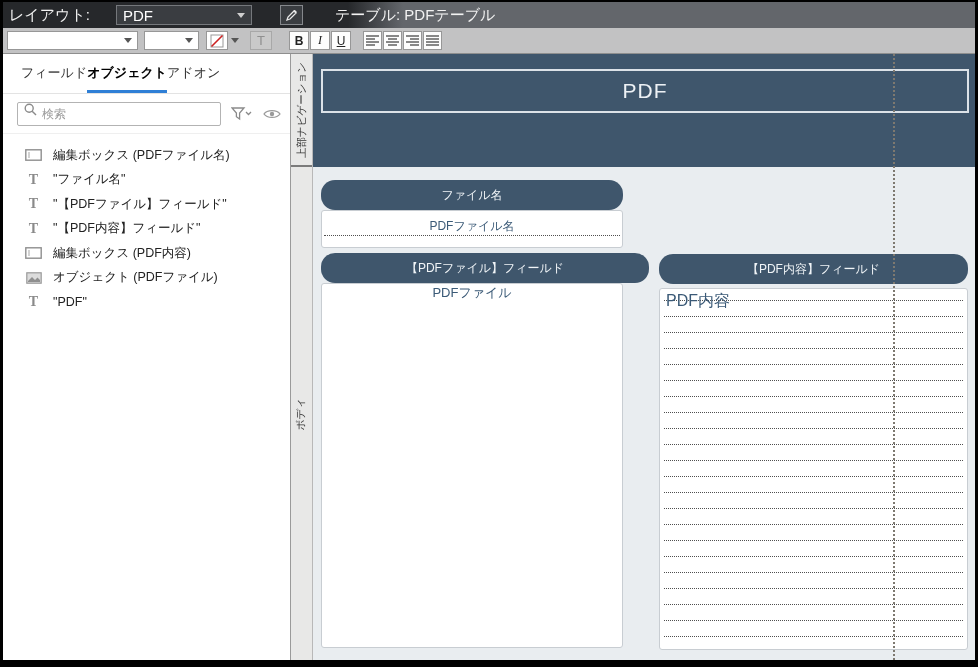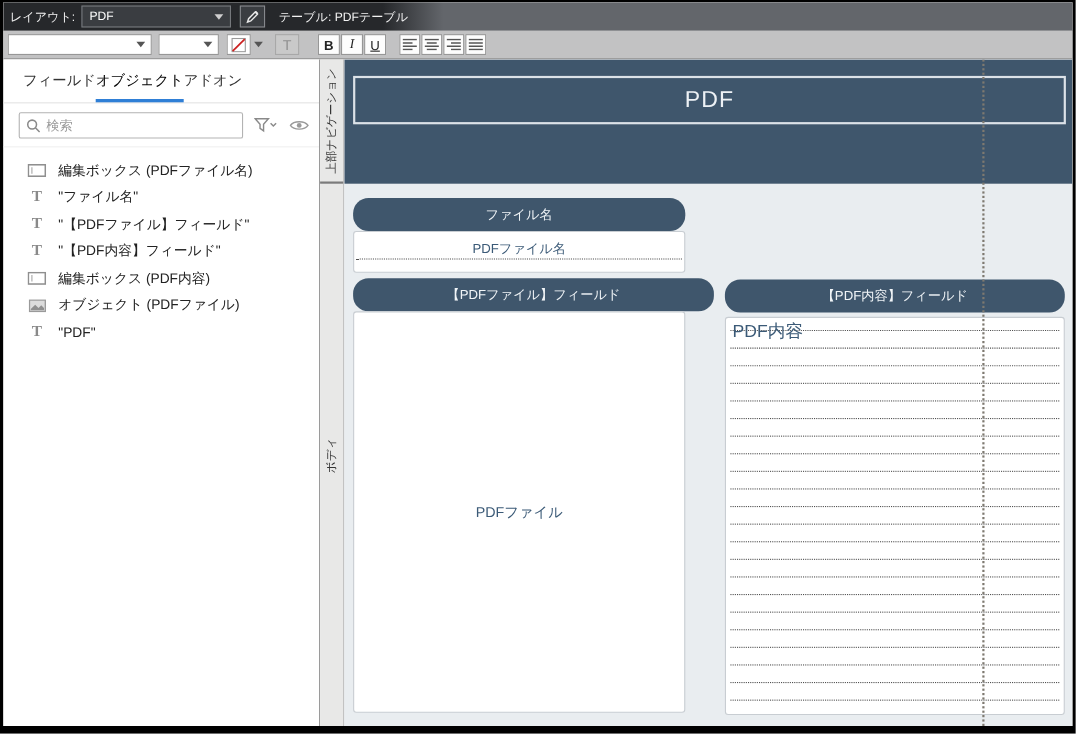--- a/index.html
+++ b/index.html
@@ -11,21 +11,21 @@
     border:2px solid #000; border-left-width:3px; border-right-width:3px; border-bottom-width:7px;
     background:#fff; overflow:hidden;
     display:flex; flex-direction:column;
   }
 
   
   .layout-bar {
     height:26px; flex:0 0 26px;
     background:linear-gradient(90deg,#26282b 0px,#26282b 345px,#63666b 400px,#63666b 100%);
     display:flex; align-items:center; padding-left:6px;
-    color:#f2f2f2; font-size:11px;
+    color:#f2f2f2; font-size:15px;gap:20px;
   }
   .lb-select {
     margin-left:6px; width:136px; height:20px; background:#3a3d41;
     border:1px solid #75787c; display:flex; align-items:center;
     padding:0 6px; color:#fff; cursor:default;
   }
   .lb-select .grow { flex:1; }
   .caret-down { width:0; height:0; border-left:4px solid transparent; border-right:4px solid transparent; border-top:5px solid #cfcfcf; }
   .lb-pencil {
     margin-left:8px; width:23px; height:20px; background:#3a3d41;
@@ -59,25 +59,25 @@
   .fb-align-group { display:flex; margin-left:11px; }
   .fb-align { width:19px; }
 
   
   .main { flex:1; display:flex; min-height:0; }
 
   
   .sidebar { width:288px; flex:0 0 288px; background:#fff; border-right:1px solid #9a9a9a; display:flex; flex-direction:column; }
   .tabs { display:flex; padding:10px 0 0 18px; border-bottom:1px solid #e3e3e3; }
   .tab { font-size:13px; color:#333; padding-bottom:8px; border-bottom:3px solid transparent; cursor:default; }
-  .tab.active { color:#000; font-weight:normal; border-bottom-color:#2f7fd6; }
+  .tab.active { color:#000; font-weight:bold; border-bottom-color:#2f7fd6; }
   .search-row { display:flex; align-items:center; padding:8px 14px 7px 14px; border-bottom:1px solid #efefef; }
   .search-box {
     flex:0 0 204px; height:24px; border:1px solid #b3b3b3; border-radius:2px;
-    display:flex; align-items:center; padding:0 6px; background:#fff;
+    display:flex; padding:0 6px; background:#fff;
   }
   .search-box input { border:none; outline:none; flex:1; font-size:12px; margin-left:5px; color:#333; min-width:0; font-family:inherit; }
   .search-box input::placeholder { color:#9a9a9a; }
   .icon-btn { margin-left:10px; display:flex; align-items:center; }
   .obj-list { padding-top:9px; }
   .obj-row { height:24.5px; display:flex; align-items:center; padding-left:21px; }
   .obj-ico { width:19px; display:flex; justify-content:center; margin-right:10px; flex:0 0 19px; }
   .obj-label { font-size:12.5px; color:#222; white-space:nowrap; }
   .t-glyph { font-size:14px; color:#8a8a8a; font-weight:bold; font-family:"Liberation Serif", serif; line-height:1; }
 
@@ -100,21 +100,21 @@
     position:absolute; height:30px; background:#3f566c; border-radius:14px;
     display:flex; align-items:center; justify-content:center;
     color:#f0f4f7; font-size:12px;
   }
   .white-box { position:absolute; background:#fff; border:1px solid #c8cdd2; border-radius:3px; }
   .hdr-filename { left:8px; top:126px; width:302px; }
   .fld-filename { left:8px; top:156px; width:302px; height:38px; }
   .fld-filename .dotline { position:absolute; left:2px; right:2px; bottom:11px; border-bottom:1.5px dotted #4f4f4f; }
   .fld-filename .val { position:absolute; left:0; right:0; bottom:12px; text-align:center; font-size:12px; color:#3b5a77;margin-top:24px; }
   .hdr-pdffile { left:8px; top:199px; width:328px; }
-  .fld-pdffile { left:8px; top:229px; width:302px; height:365px; display:flex; align-items:center; justify-content:center; }
+  .fld-pdffile { left:8px; top:229px; width:302px; height:365px; display:flex; justify-content:center; }
   .fld-pdffile .val { font-size:13px; color:#3b5a77; }
   .hdr-pdfcontent { left:346px; top:200px; width:309px; }
   .fld-pdfcontent { left:346px; top:234px; width:309px; height:362px; overflow:hidden; }
   .fld-pdfcontent .val { position:absolute; top:2px; left:6px; font-size:16px; color:#3b5a77; }
   .ruled { position:absolute; left:4px; right:4px; top:0; }
   .ruled-line { height:16px; border-bottom:1.5px dotted #4f4f4f; }
   .ruled-line:first-child { height:12px; }
   .v-dotted { position:absolute; left:580px; top:0; bottom:0; width:0; border-left:2px dotted #7e7970; }
 </style>
 </head>

